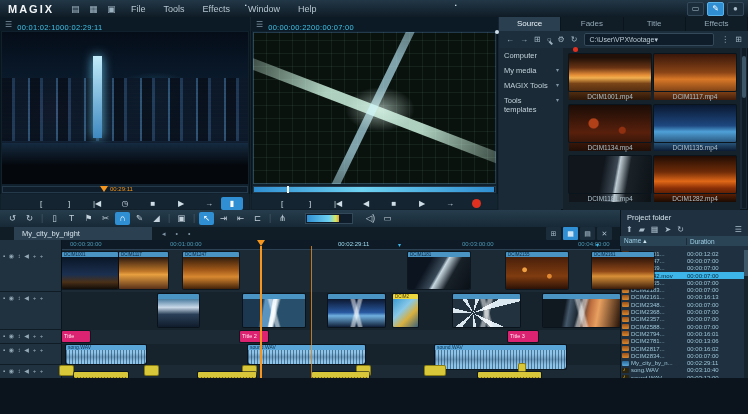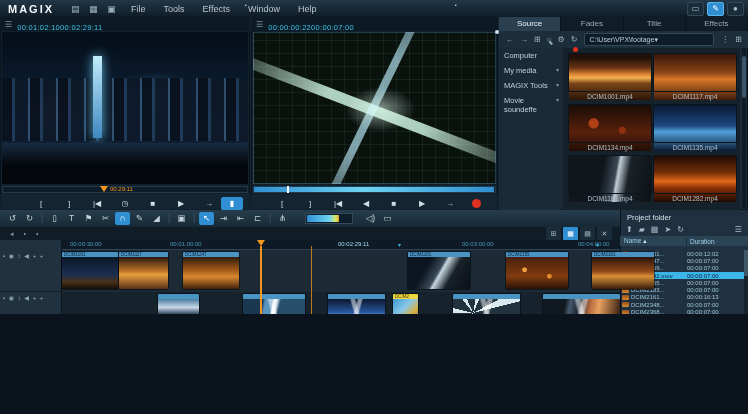--- a/index.html
+++ b/index.html
@@ -1,16 +1,16 @@
 <!DOCTYPE html>
 <html><head>
 <meta charset="utf-8">
 <style>
   html,body{margin:0;padding:0;background:#0b141c;}
-  #app{position:relative;width:748px;height:314px;background:#16242f;overflow:hidden;
+  #app{position:relative;width:748px;height:378px;background:#16242f;overflow:hidden;
        font-family:"Liberation Sans",sans-serif;color:#c3d2dc;-webkit-font-smoothing:antialiased;}
   .abs{position:absolute;}
   .panel{position:absolute;box-shadow:inset 0 0 0 1px #0a141c;}
 
   
   #menubar{left:0;top:0;width:748px;height:17px;background:linear-gradient(#223747,#0f1c26);
            display:flex;align-items:center;font-size:9px;color:#b7c6d0;}
   #logo{font-weight:bold;font-size:11px;letter-spacing:2px;color:#f2f6f8;margin:0 14px 0 8px;}
   .mb-ic{width:15px;text-align:center;color:#9db2c0;font-size:9px;margin-right:3px;}
   .menu-item{padding:0 9px;}
@@ -318,21 +318,21 @@
         </div>
         <div class="sb-item">
           <span>My media</span>
           <span class="ar">▾</span>
         </div>
         <div class="sb-item">
           <span>MAGIX Tools</span>
           <span class="ar">▾</span>
         </div>
         <div class="sb-item">
-          <span>Movie soundeffe</span>
+          <span>Tools templates</span>
           <span class="ar">▾</span>
         </div>
       </div>
     <div id="rp-grid">
 
     <div class="thumb a1">
           <div class="img"></div>
           <div class="cap">DCIM1001.mp4</div>
         </div>
         <div class="thumb a2">
@@ -386,20 +386,21 @@
         <span class="tool"><i style="font-style:normal">⋔</i></span>
       </span>
     <span id="meter">
         <div></div>
       </span>
     <span class="tool" style="margin-left:10px">◁)</span>
     <span class="tool">▭</span>
   </div>
 
   <div class="abs" id="tl-tabrow">
+    <span id="tl-tab">My_city_by_night</span>
     <span style="display:flex">
 
     <span class="tabdot"><i style="font-style:normal">◂</i></span>
         <span class="tabdot"><i style="font-style:normal">•</i></span>
         <span class="tabdot"><i style="font-style:normal">•</i></span>
       </span>
     <span id="tabrow-right">
 
     <span class="tr-ic"><i style="font-style:normal">⊞</i></span>
         <span class="tr-ic active"><i style="font-style:normal">▦</i></span>

